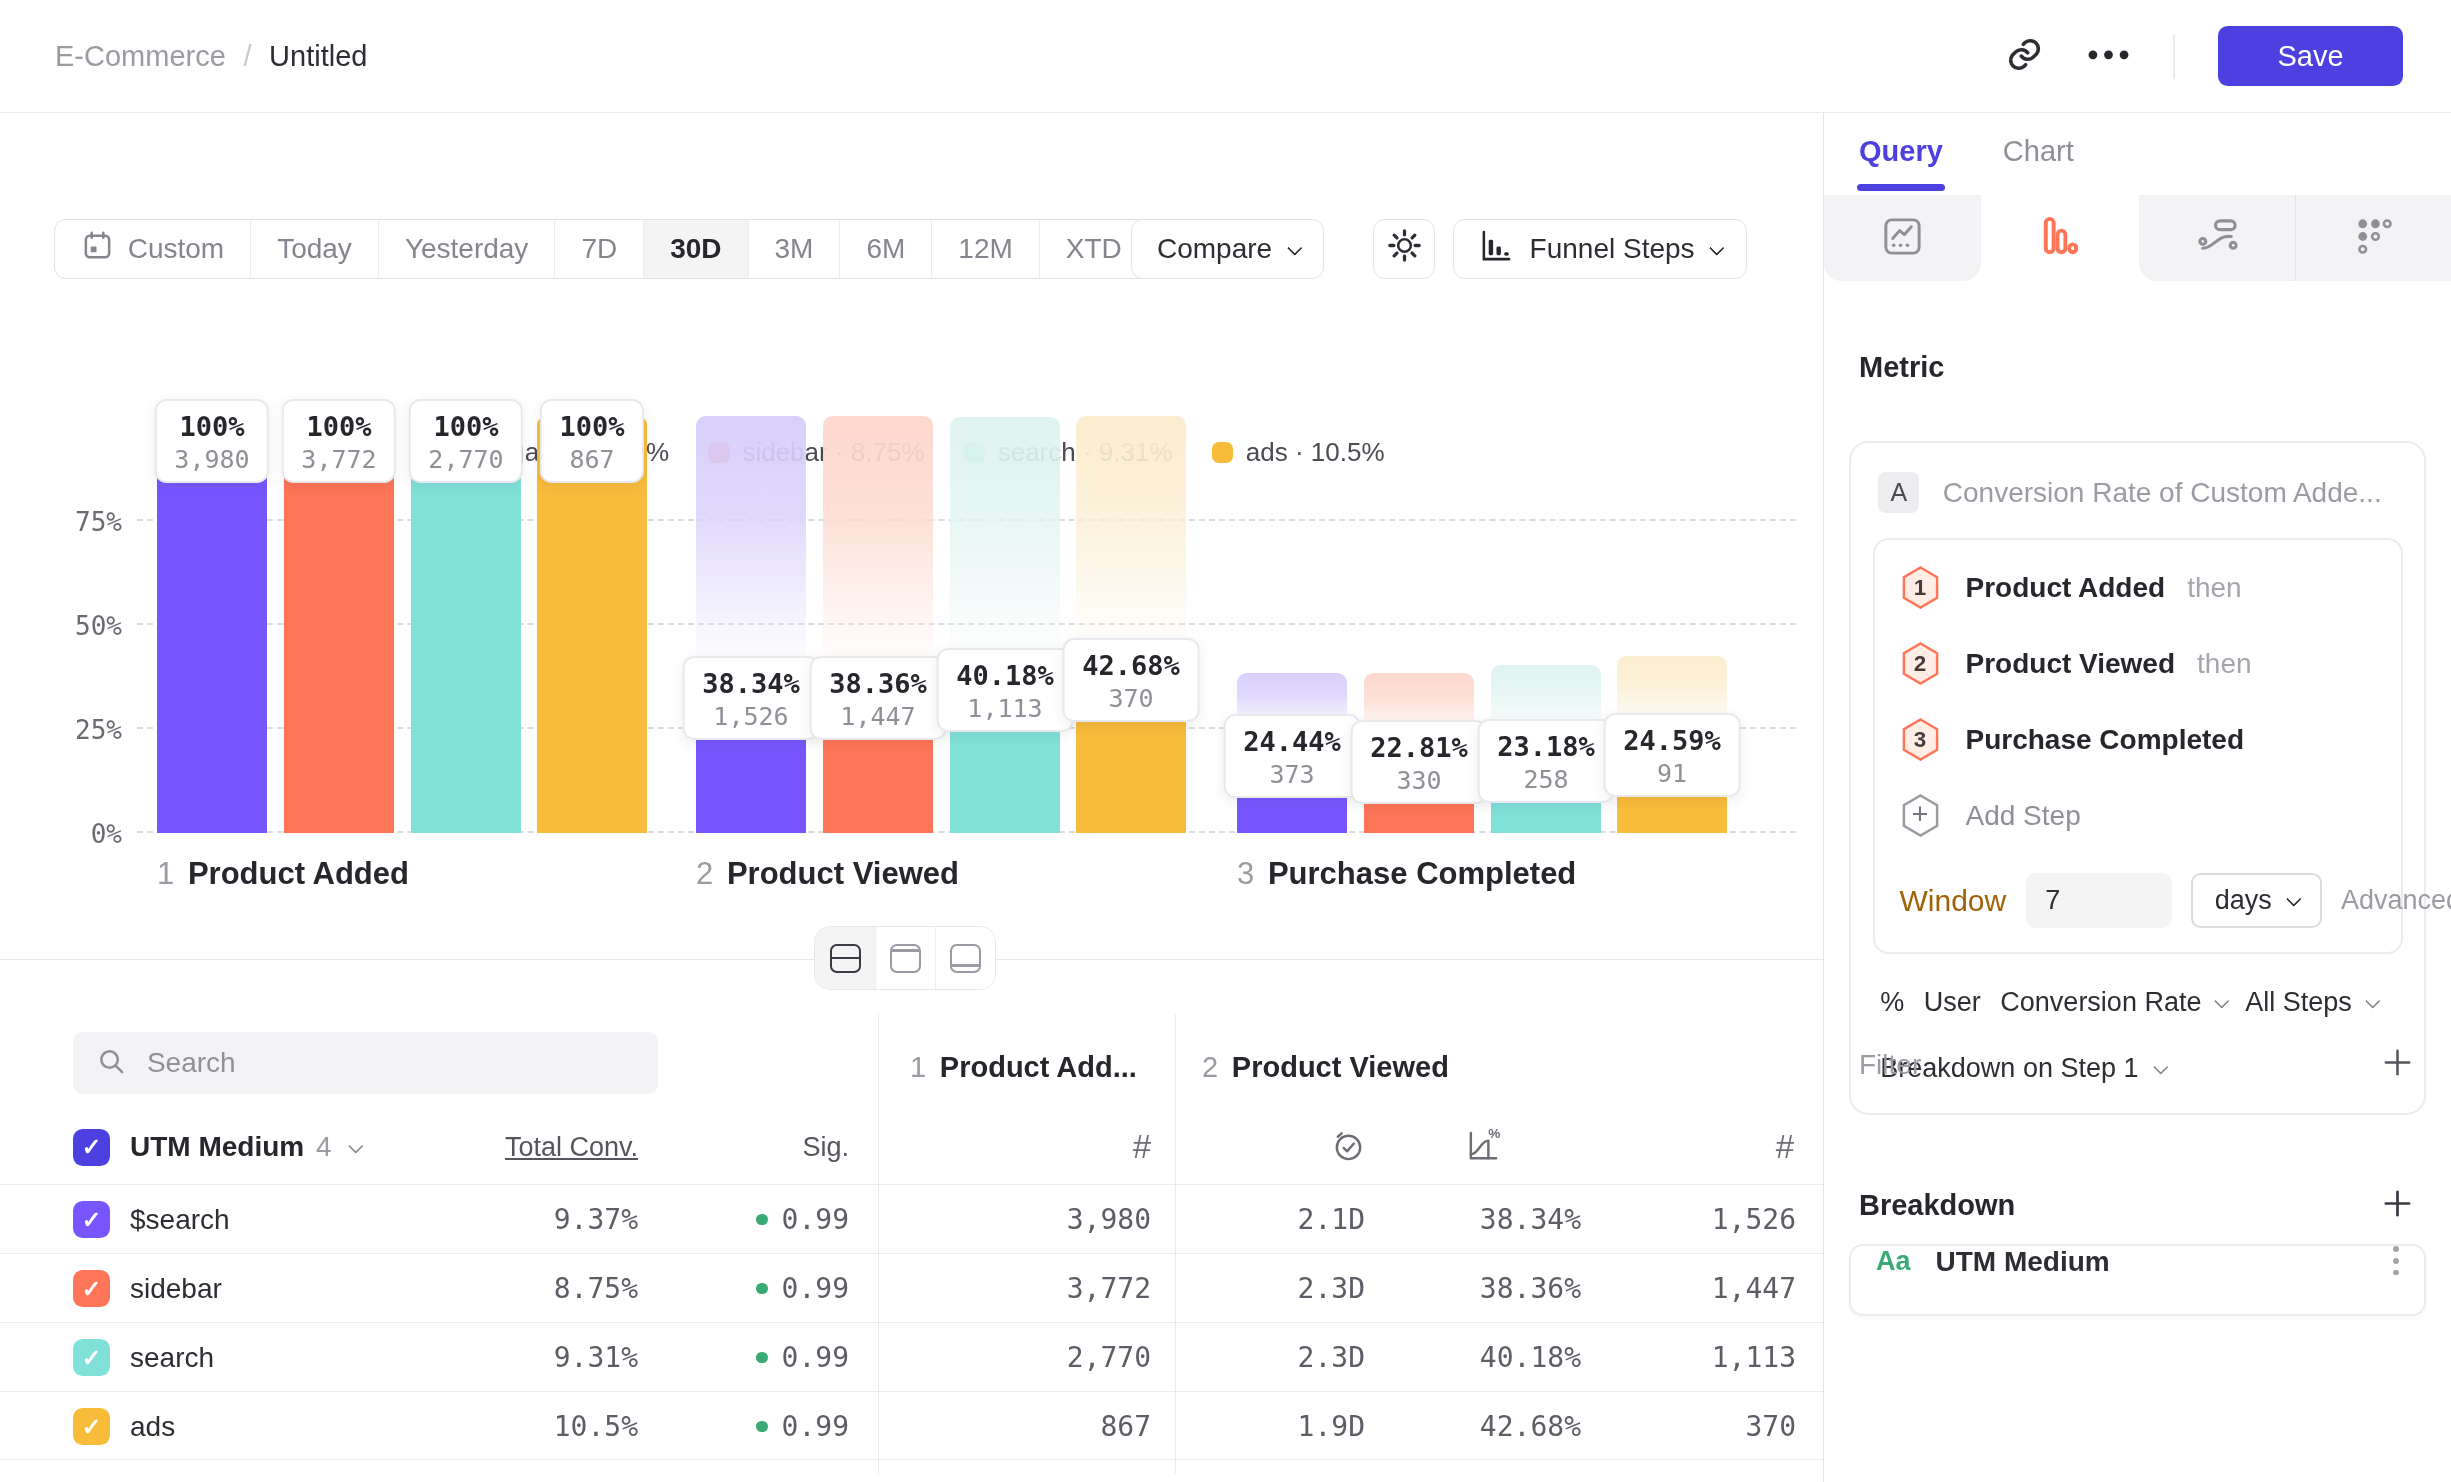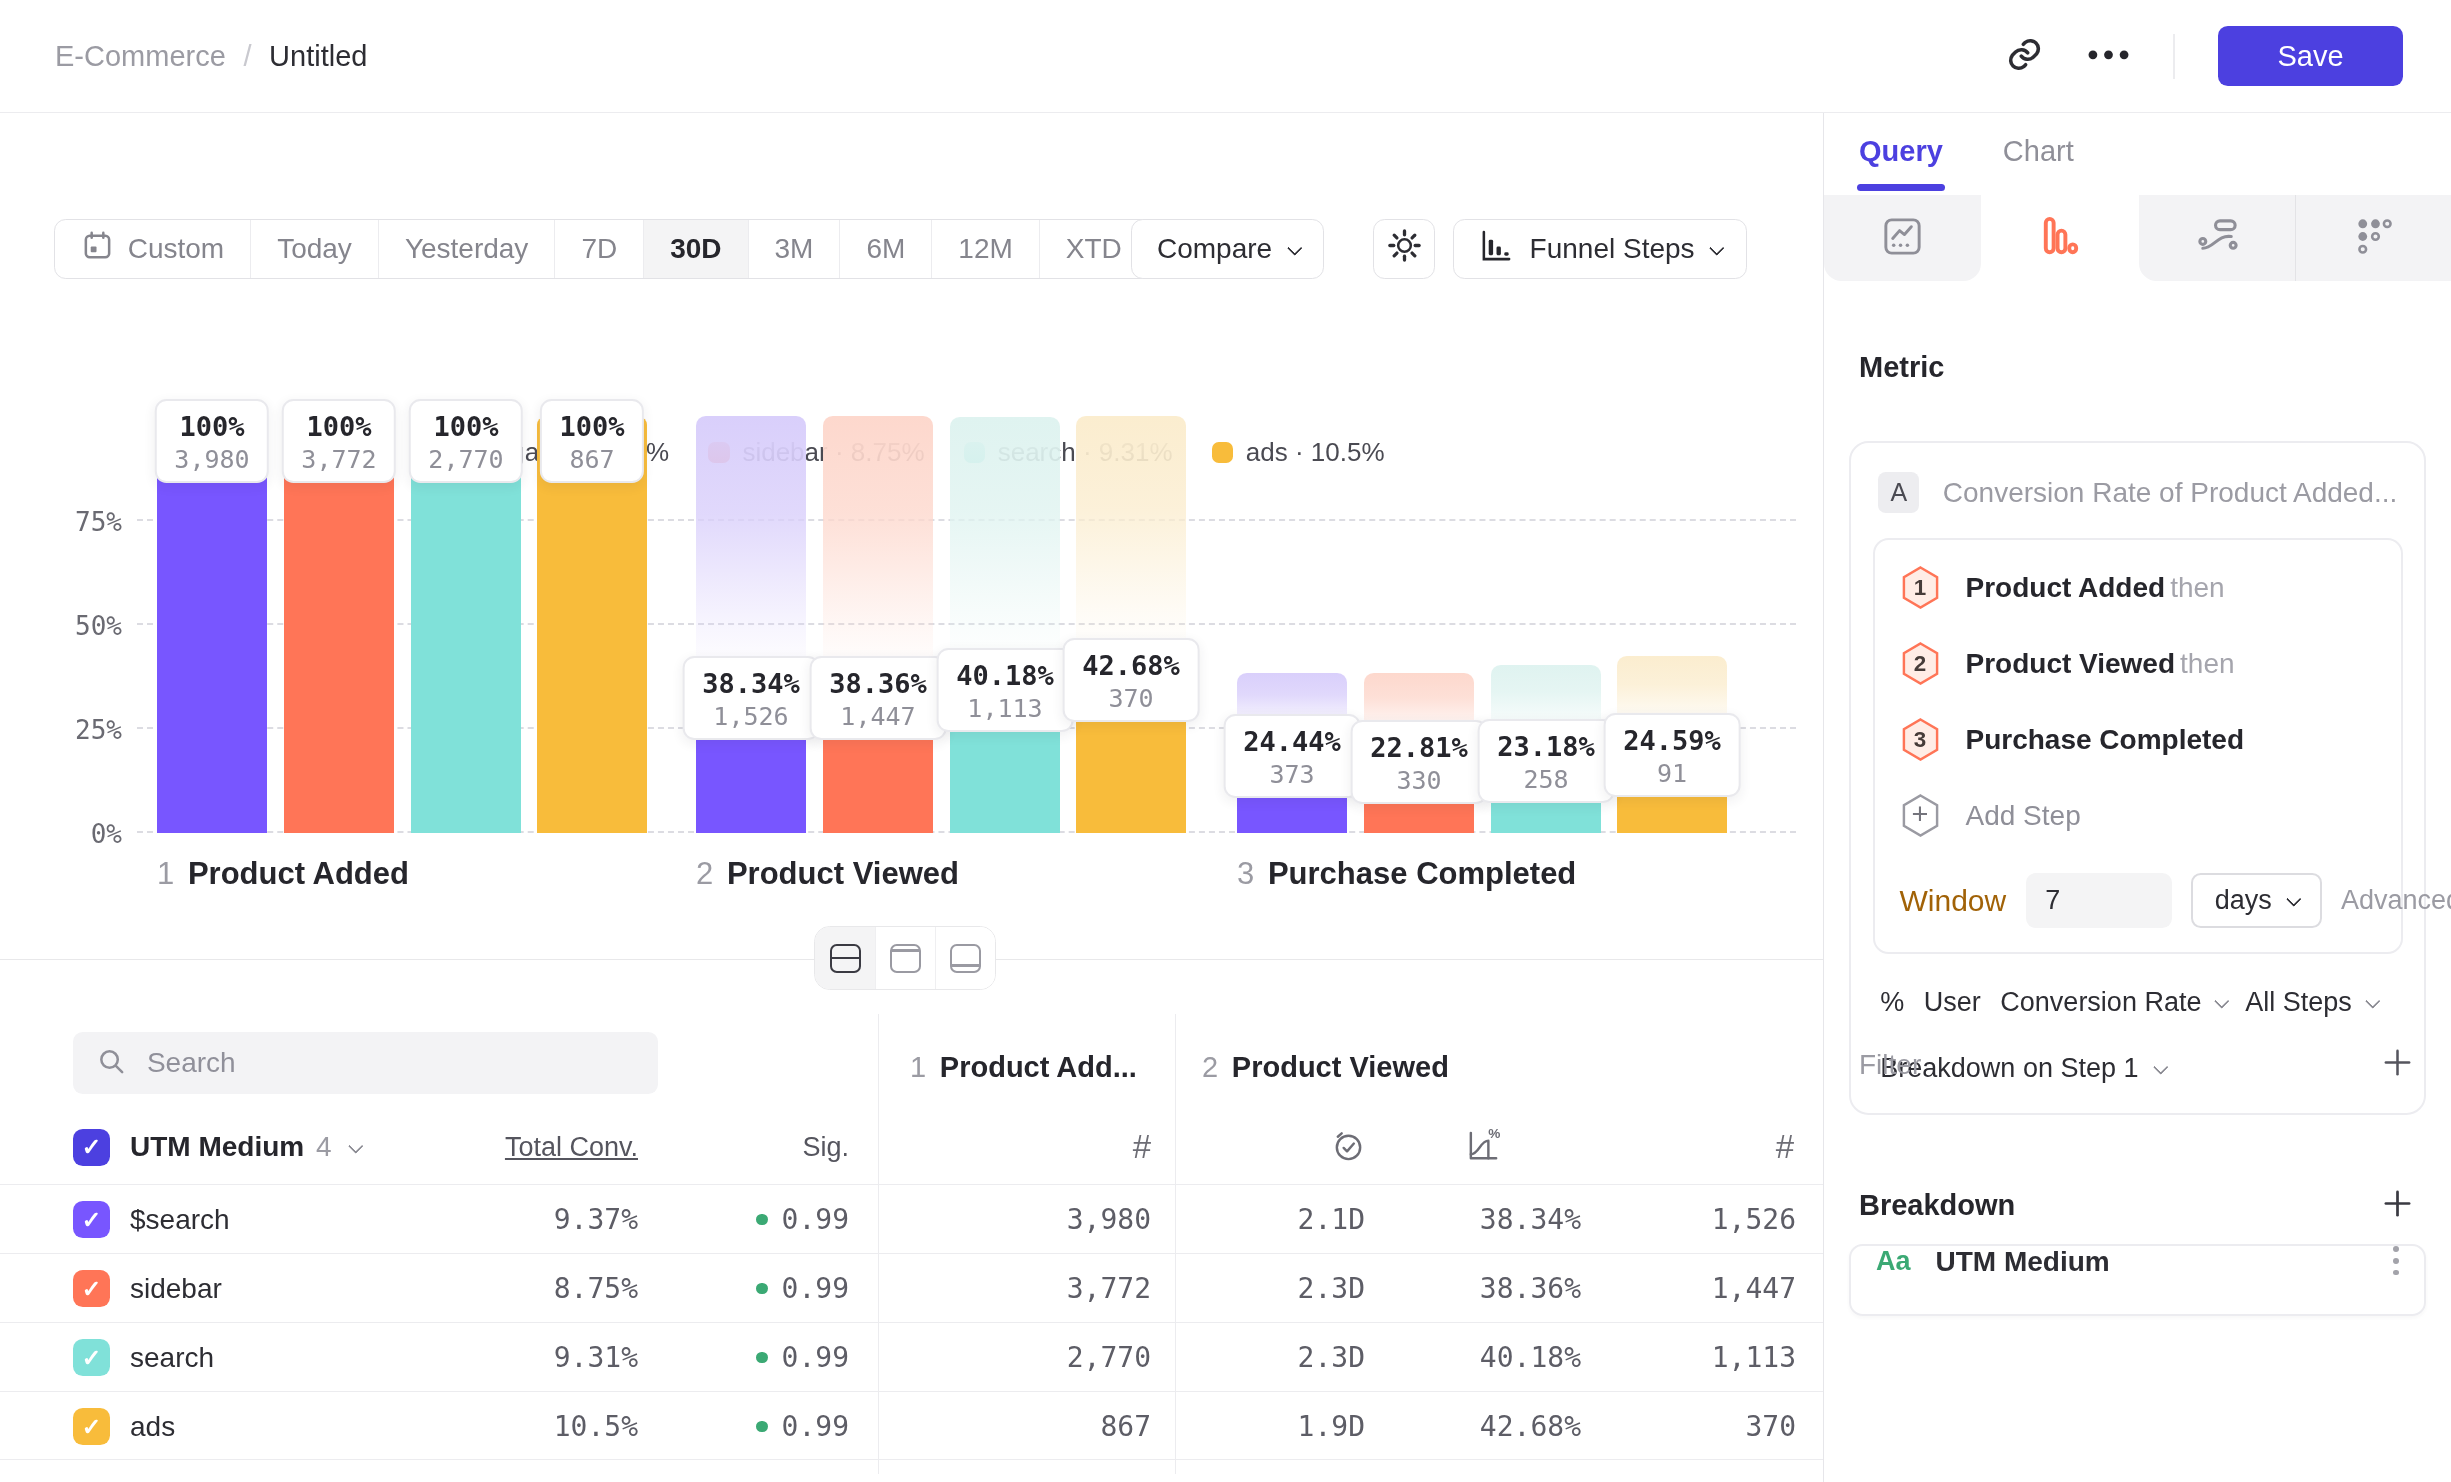--- a/index.html
+++ b/index.html
@@ -104,21 +104,21 @@
   .metric-card { position:absolute; left:25px; top:328px; width:577px; border:2px solid #ececf0; border-radius:19.5px; padding:23.4px 21.5px 29px; }
   .metric-a-row { display:flex; align-items:center; gap:23.4px; padding:5.9px 5.9px 0; }
   .a-badge { width:41px; height:41px; border-radius:7.8px; background:#ededf0; display:flex; align-items:center; justify-content:center; font-size:25px; font-weight:500; color:#4a4a52; flex:none; }
   .metric-name { font-size:28px; color:#9b9ba3; white-space:nowrap; overflow:hidden; }
   .inner-card { margin-top:25px; border:2px solid #ececf0; border-radius:15.6px; padding:25px 25px 23.4px; }
   .f-step-row { display:flex; align-items:center; gap:25px; margin-bottom:31px; cursor:pointer; }
   .hex { position:relative; width:41px; height:45px; flex:none; }
   .hex .hex-num { position:absolute; inset:0; display:flex; align-items:center; justify-content:center; font-size:22.4px; font-weight:700; color:#463c39; }
   .hex .hex-plus { position:absolute; inset:0; display:flex; align-items:center; justify-content:center; font-size:29px; font-weight:400; color:#74747c; padding-bottom:2.9px; }
   .f-step-name { font-size:28px; font-weight:700; color:#26262c; }
-  .f-step-then { font-size:28px; color:#a5a5ad; margin-left:5px; }
+  .f-step-then { font-size:28px; color:#a5a5ad; margin-left:22px; }
   .add-step-label { font-size:28px; color:#8f8f98; }
   .window-row { display:flex; align-items:center; gap:19.5px; margin-top:35px; }
   .window-label { font-size:30px; color:#a16207; }
   .window-input { width:146px; height:55px; background:#f4f4f5; border:none; border-radius:9.8px; font-size:27px; font-family:inherit; color:#2d2d33; padding:0 19.5px; outline:none; }
   .days-select { height:55px; display:flex; align-items:center; gap:15.6px; padding:0 21.5px; border:2px solid #dcdce0; border-radius:9.8px; font-size:27px; color:#2d2d33; font-weight:500; cursor:pointer; }
   .advanced { margin-left:auto; display:flex; align-items:center; gap:13.7px; font-size:27px; color:#9b9ba3; cursor:pointer; }
   .measure-row { display:flex; align-items:center; gap:19.5px; margin-top:33px; padding:0 7.8px; font-size:27px; color:#2d2d33; }
   .measure-dd { display:flex; align-items:center; gap:13.7px; cursor:pointer; }
   .breakdown-on-row { display:flex; align-items:center; gap:15.6px; margin-top:35px; padding:0 7.8px; font-size:27px; color:#2d2d33; cursor:pointer; }
   .rp-section-row { position:absolute; left:35px; right:39px; display:flex; align-items:center; }
@@ -535,21 +535,21 @@
           </svg>
         </span>
       </div>
     </div>
 
     <div class="rp-heading" style="top:238px;">Metric</div>
 
     <div class="metric-card">
       <div class="metric-a-row">
         <span class="a-badge">A</span>
-        <span class="metric-name">Conversion Rate of Product Added...</span>
+        <span class="metric-name">Conversion Rate of Custom Adde...</span>
       </div>
       <div class="inner-card">
         <div id="rp-steps">
             <div class="f-step-row">
               <span class="hex"><svg width="41" height="45" viewBox="0 0 42 46" fill="none">
                   <polygon points="21,2.5 38,12.5 38,33.5 21,43.5 4,33.5 4,12.5" stroke="#FF7557" stroke-width="2.5" fill="#FFEDE6"></polygon>
                 </svg><span class="hex-num">1</span></span>
               <span><span class="f-step-name">Product Added</span><span class="f-step-then">then</span></span>
             </div>
             <div class="f-step-row">

